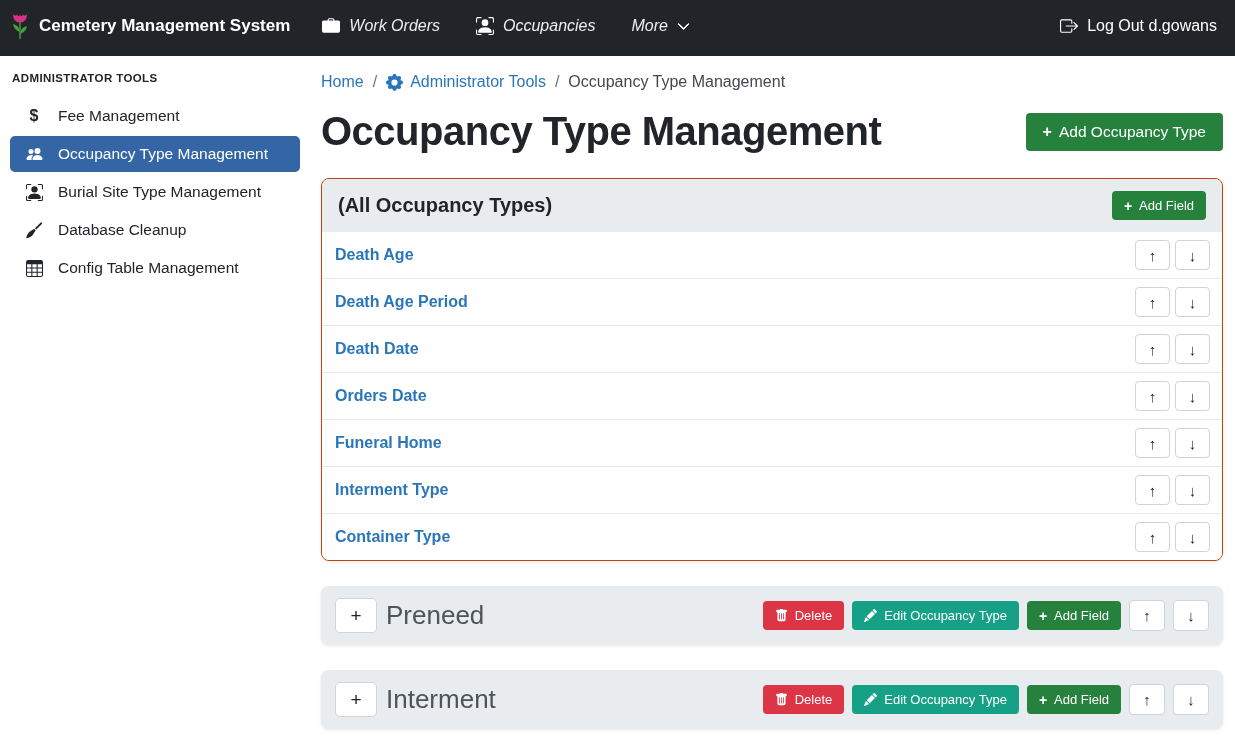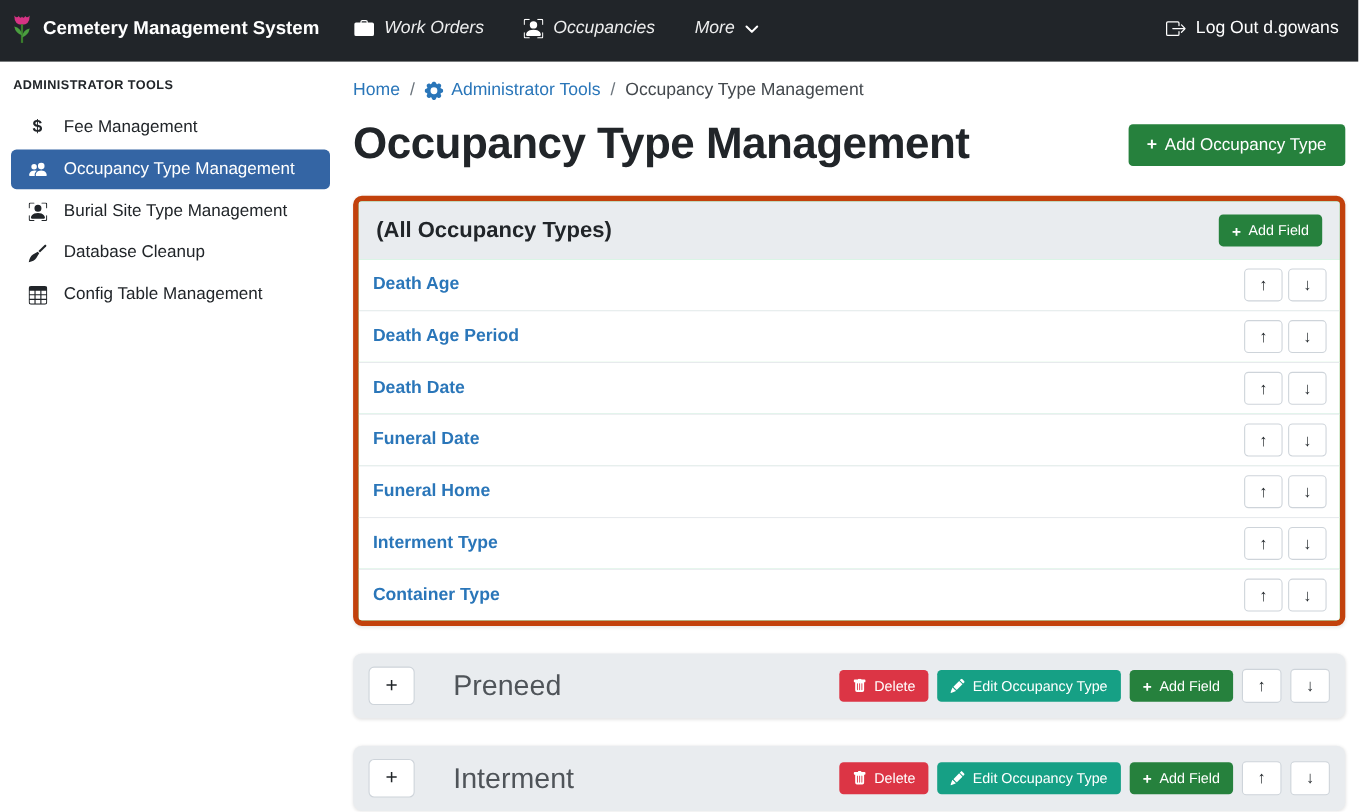--- a/index.html
+++ b/index.html
@@ -47,39 +47,39 @@
     color:#fff; font-family:inherit; }
   .btn-green-lg { background:#26813d; font-size:15.5px; padding:10px 17px; }
   .btn-sm { font-size:13px; padding:7px 12px; }
   .btn-green { background:#26813d; }
   .btn-teal { background:#16a085;justify-content:flex-end; }
   .btn-red { background:#dc3545; }
   .plus-glyph { font-weight:700; font-size:14px; line-height:1; }
   .btn-green-lg .plus-glyph { font-size:16px; }
 
   
-  .card { margin-top:24px; border:5px solid #c2410c; border-radius:8px; box-shadow:0 1px 3px rgba(0,0,0,.08);
-    overflow:hidden; background:#86efac; }
+  .card { margin-top:24px; border:1px solid #c2410c; border-radius:8px; box-shadow:0 1px 3px rgba(0,0,0,.08);
+    overflow:hidden; background:#fde047; }
   .card-header { background:#e9ecef; padding:12px 16px; display:flex; align-items:center; justify-content:space-between; }
   .card-title { font-size:20px; font-weight:700; color:#212529; }
   .field-row { display:flex; align-items:center; justify-content:space-between; padding:8px 12px 8px 13px;
     border-top:1px solid #e7eaed; background:#fff; }
   .field-link { font-size:16px; font-weight:700; color:#2a76b9; text-decoration:none; cursor:pointer; }
   .arrow-group { display:flex; gap:5px; }
   .arrow-btn { width:35px; height:30px; background:#fff; border:1px solid #ced4da; border-radius:4px;
     display:flex; align-items:center; justify-content:center; font-size:15px; color:#1f2428; cursor:pointer;
     font-family:inherit; }
 
   
   .section-bar { margin-top:25px; background:#e9ecef; border-radius:8px; padding:12px 14px;
     display:flex; align-items:center; box-shadow:0 1px 3px rgba(0,0,0,.1); }
   .expand-btn { width:42px; height:35px; background:#fff; border:1px solid #ced4da; border-radius:5px;
     font-size:19px; color:#212529; display:flex; align-items:center; justify-content:center; cursor:pointer;
     font-family:inherit; }
-  .section-title { margin-left:35px; font-size:26px; font-weight:500; color:#4f5459; }
+  .section-title { margin-left:9px; font-size:26px; font-weight:500; color:#4f5459; }
   .section-actions { margin-left:auto; display:flex; align-items:center; gap:8px; }
   .section-actions .arrow-btn { width:36px; height:31px; }
   .b-icon { display:flex; align-items:center; }
 </style>
 </head>
 <body>
 
 <div class="navbar">
   <div class="brand">
     <span class="b-icon">
@@ -234,21 +234,21 @@
         </span>
       </div>
       <div class="field-row">
         <span class="field-link">Death Date</span>
         <span class="arrow-group">
           <button class="arrow-btn">↑</button>
           <button class="arrow-btn">↓</button>
         </span>
       </div>
       <div class="field-row">
-        <span class="field-link">Funeral Date</span>
+        <span class="field-link">Orders Date</span>
         <span class="arrow-group">
           <button class="arrow-btn">↑</button>
           <button class="arrow-btn">↓</button>
         </span>
       </div>
       <div class="field-row">
         <span class="field-link">Funeral Home</span>
         <span class="arrow-group">
           <button class="arrow-btn">↑</button>
           <button class="arrow-btn">↓</button>

